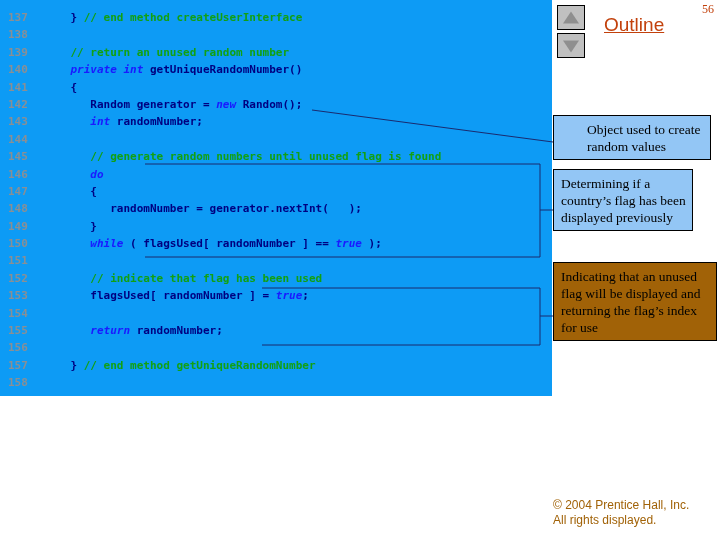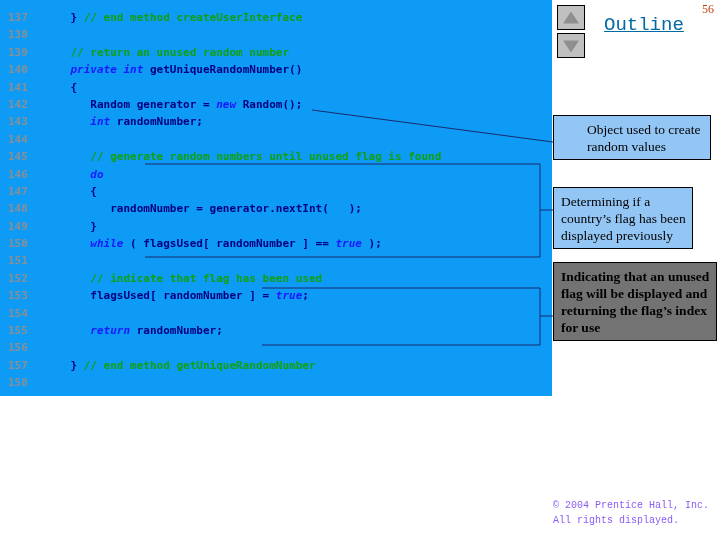--- a/index.html
+++ b/index.html
@@ -44,45 +44,45 @@
   #nav-down{left:5px;top:33px;}
   .tri{position:absolute;left:50%;top:50%;width:0;height:0;}
   .tri-up{transform:translate(-50%,-55%);
     border-left:8px solid transparent;border-right:8px solid transparent;
     border-bottom:12px solid #8f8f8f;}
   .tri-dn{transform:translate(-50%,-45%);
     border-left:8px solid transparent;border-right:8px solid transparent;
     border-top:12px solid #8f8f8f;}
   #outline-title{
     position:absolute;left:52px;top:14px;
-    font-family:Liberation Mono, monospace;
-    font-size:19px;color:#0369a1;text-decoration:underline;
+    font-family:Liberation Sans, sans-serif;
+    font-size:19px;color:#c2410c;text-decoration:underline;
     white-space:nowrap;
   }
   #page-number{
     position:absolute;left:150px;top:2px;
     font-family:"Liberation Serif",serif;font-size:12px;color:#c2410c;
   }
 
   
   .callout{
     position:absolute;background:#93c6f5;border:1px solid #000000;
     box-sizing:border-box;
     font-family:"Liberation Serif",serif;font-size:13.5px;
     color:#000000;line-height:17px;padding:5px 6px 4px 7px;
   }
   #callout-1{left:553px;top:115px;width:158px;}
-  #callout-2{left:553px;top:187px;width:140px;}
+  #callout-2{left:553px;top:169px;width:140px;}
   #callout-3{left:553px;top:262px;width:164px;}
 
   
   #footer{
     position:absolute;left:553px;top:498px;width:165px;
-    font-family:Liberation Mono, monospace;font-size:10px;
-    color:#8b5cf6;line-height:15px;
+    font-family:Liberation Sans, sans-serif;font-size:12px;
+    color:#a16207;line-height:15px;
   }
 </style>
 </head>
 <body>
 
 <div id="root">
 
   <div id="code-panel" style="background: rgb(13, 155, 245);">
     <div id="code-lines"><span class="cline"><span class="lno">137</span><span class="code"><span class="pl">    } </span><span class="cmt">// end method createUserInterface</span></span></span><span class="cline"><span class="lno">138</span><span class="code"></span></span><span class="cline"><span class="lno">139</span><span class="code"><span class="pl">    </span><span class="cmt">// return an unused random number</span></span></span><span class="cline"><span class="lno">140</span><span class="code"><span class="pl">    </span><span class="kw">private int</span><span class="pl"> getUniqueRandomNumber()</span></span></span><span class="cline"><span class="lno">141</span><span class="code"><span class="pl">    {</span></span></span><span class="cline"><span class="lno">142</span><span class="code"><span class="pl">       Random generator = </span><span class="kw">new</span><span class="pl"> Random();</span></span></span><span class="cline"><span class="lno">143</span><span class="code"><span class="pl">       </span><span class="kw">int</span><span class="pl"> randomNumber;</span></span></span><span class="cline"><span class="lno">144</span><span class="code"></span></span><span class="cline"><span class="lno">145</span><span class="code"><span class="pl">       </span><span class="cmt">// generate random numbers until unused flag is found</span></span></span><span class="cline"><span class="lno">146</span><span class="code"><span class="pl">       </span><span class="kw">do</span></span></span><span class="cline"><span class="lno">147</span><span class="code"><span class="pl">       {</span></span></span><span class="cline"><span class="lno">148</span><span class="code"><span class="pl">          randomNumber = generator.nextInt(   );</span></span></span><span class="cline"><span class="lno">149</span><span class="code"><span class="pl">       }</span></span></span><span class="cline"><span class="lno">150</span><span class="code"><span class="pl">       </span><span class="kw">while</span><span class="pl"> ( flagsUsed[ randomNumber ] == </span><span class="kw">true</span><span class="pl"> );</span></span></span><span class="cline"><span class="lno">151</span><span class="code"></span></span><span class="cline"><span class="lno">152</span><span class="code"><span class="pl">       </span><span class="cmt">// indicate that flag has been used</span></span></span><span class="cline"><span class="lno">153</span><span class="code"><span class="pl">       flagsUsed[ randomNumber ] = </span><span class="kw">true</span><span class="pl">;</span></span></span><span class="cline"><span class="lno">154</span><span class="code"></span></span><span class="cline"><span class="lno">155</span><span class="code"><span class="pl">       </span><span class="kw">return</span><span class="pl"> randomNumber;</span></span></span><span class="cline"><span class="lno">156</span><span class="code"></span></span><span class="cline"><span class="lno">157</span><span class="code"><span class="pl">    } </span><span class="cmt">// end method getUniqueRandomNumber</span></span></span><span class="cline"><span class="lno">158</span><span class="code"></span></span></div>
   </div>
@@ -104,20 +104,20 @@
     </div>
     <div class="navbtn" id="nav-down">
       <span class="tri tri-dn"></span>
     </div>
     <div id="outline-title">Outline</div>
     <div id="page-number">56</div>
   </div>
 
   <div class="callout" id="callout-1" style="background: rgb(147, 198, 245); padding-left: 33px;">Object used to create random values</div>
   <div class="callout" id="callout-2" style="background: rgb(147, 198, 245);">Determining if a country’s flag has been displayed previously</div>
-  <div class="callout" id="callout-3" style="background: #737373; font-weight: bold;">Indicating that an unused flag will be displayed and returning the flag’s index for use</div>
+  <div class="callout" id="callout-3" style="background: #a16207;">Indicating that an unused flag will be displayed and returning the flag’s index for use</div>
 
   <div id="footer">
     <div>© 2004 Prentice Hall, Inc.</div>
     <div>All rights displayed.</div>
   </div>
 
 </div>
 
 </body></html>

